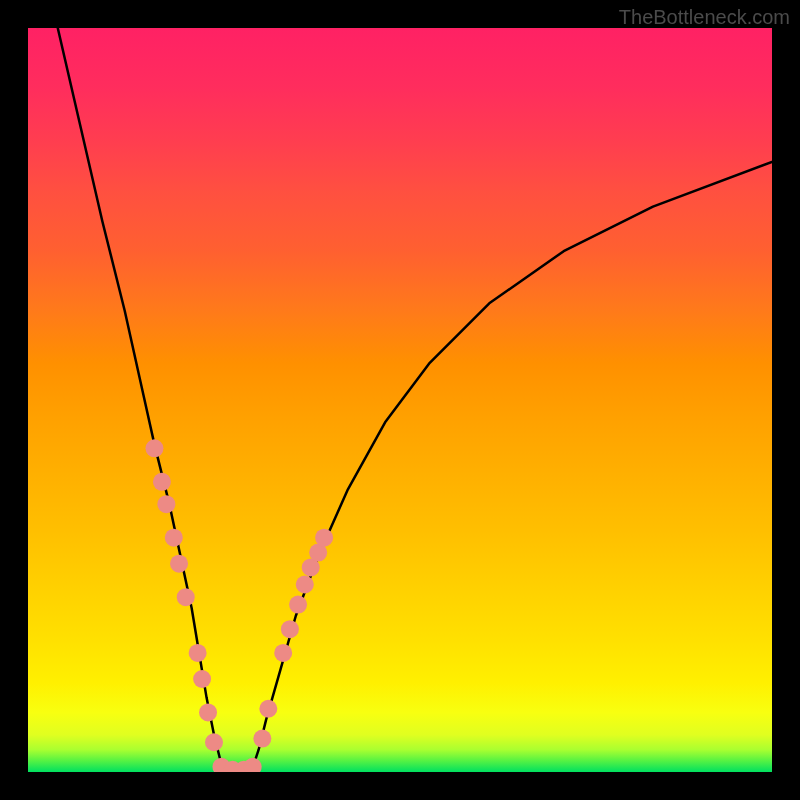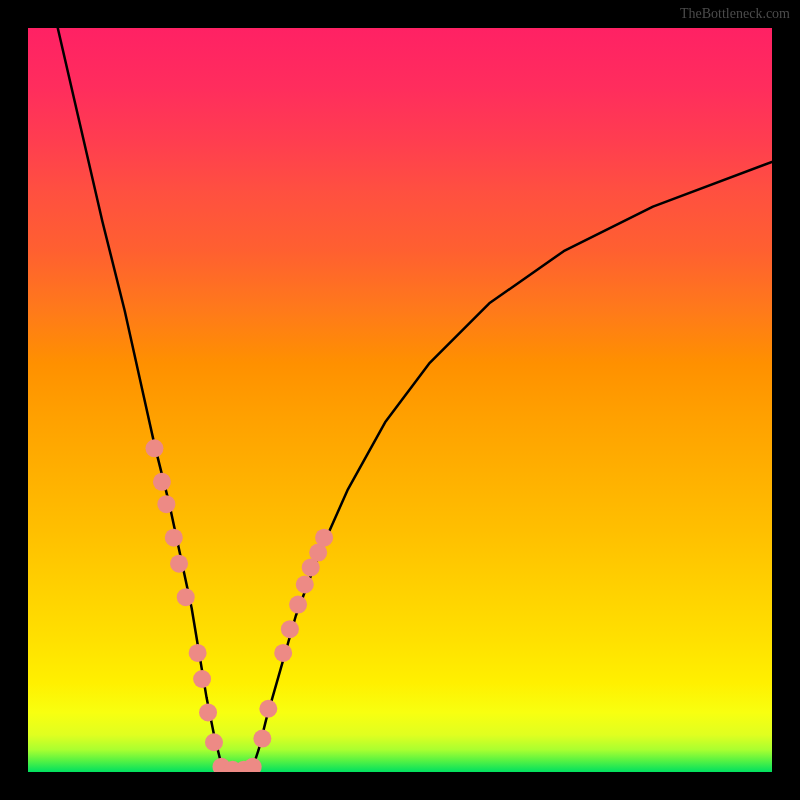--- a/index.html
+++ b/index.html
@@ -48,22 +48,22 @@
       #ff5040 78%,
       #ff3d50 85%,
       #ff2d5d 92%,
       #ff2164 100%
     );
   }
   .watermark {
     position: absolute;
     top: 6px;
     right: 10px;
-    font-family: Liberation Serif, serif;
-    font-size: 14px;
+    font-family: Liberation Sans, sans-serif;
+    font-size: 20px;
     font-weight: 500;
     color: #4b4b4b;
     letter-spacing: 0px;
     user-select: none;
   }
   svg.curves {
     position: absolute;
     left: 0;
     top: 0;
     width: 100%;

